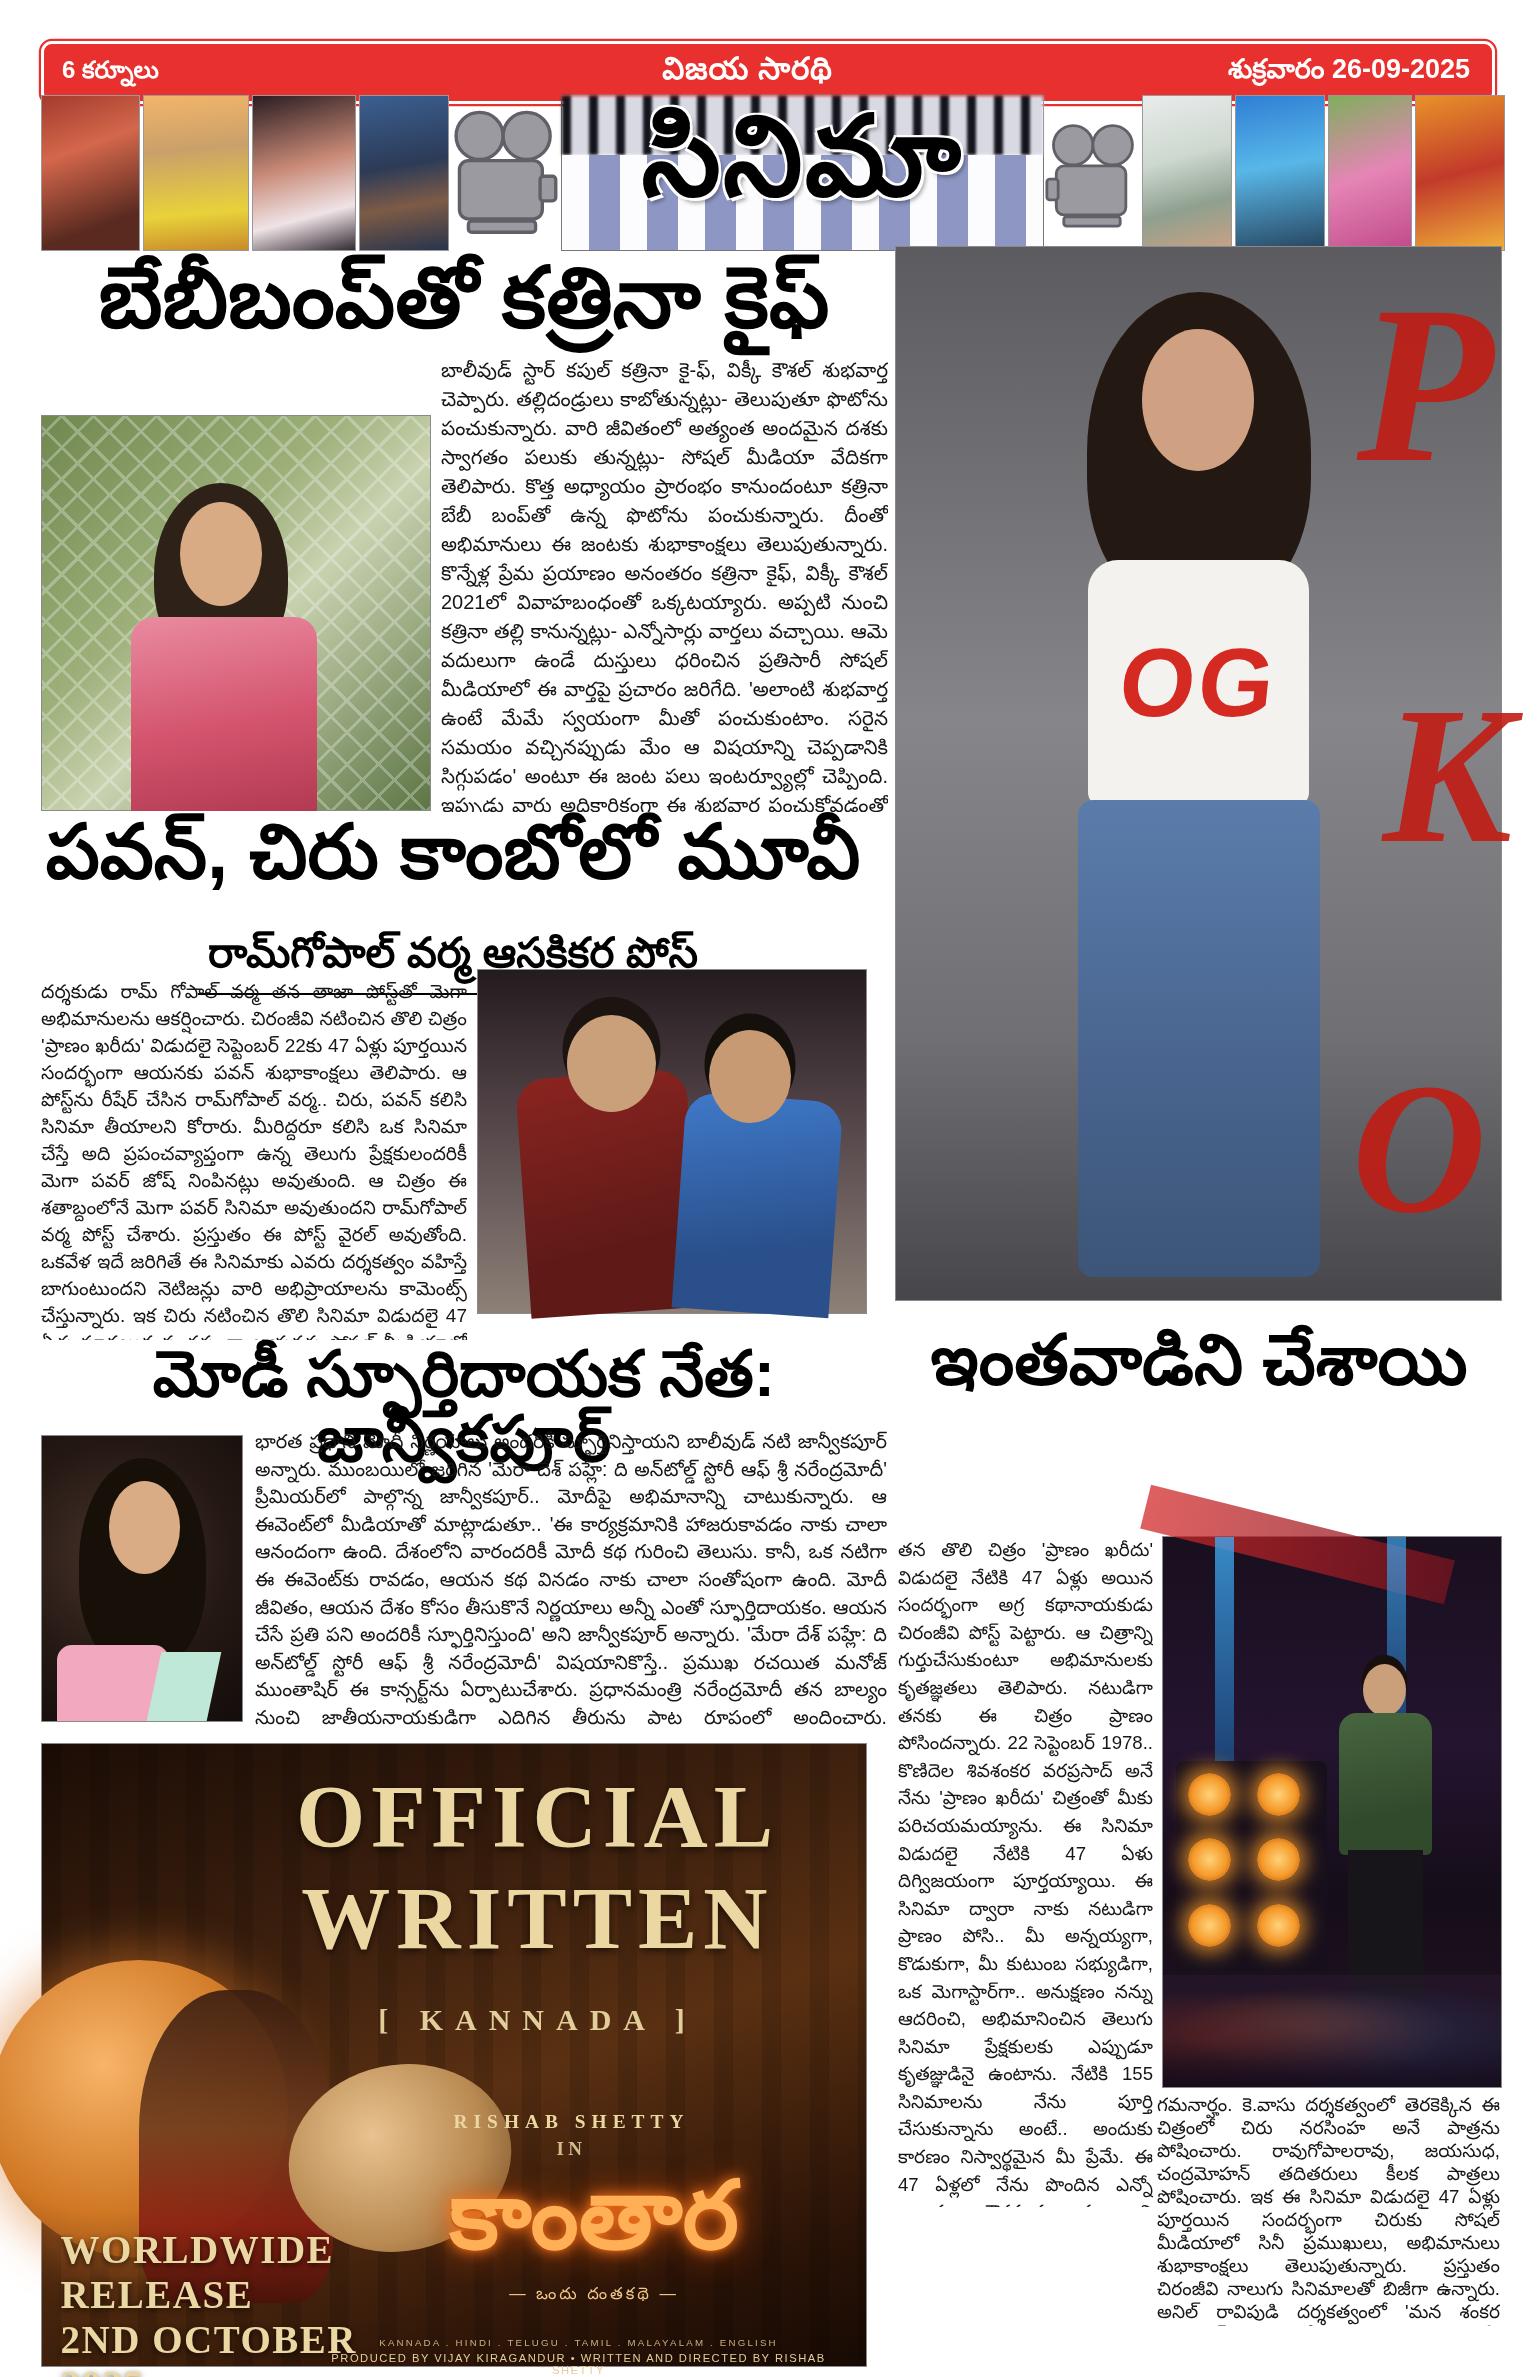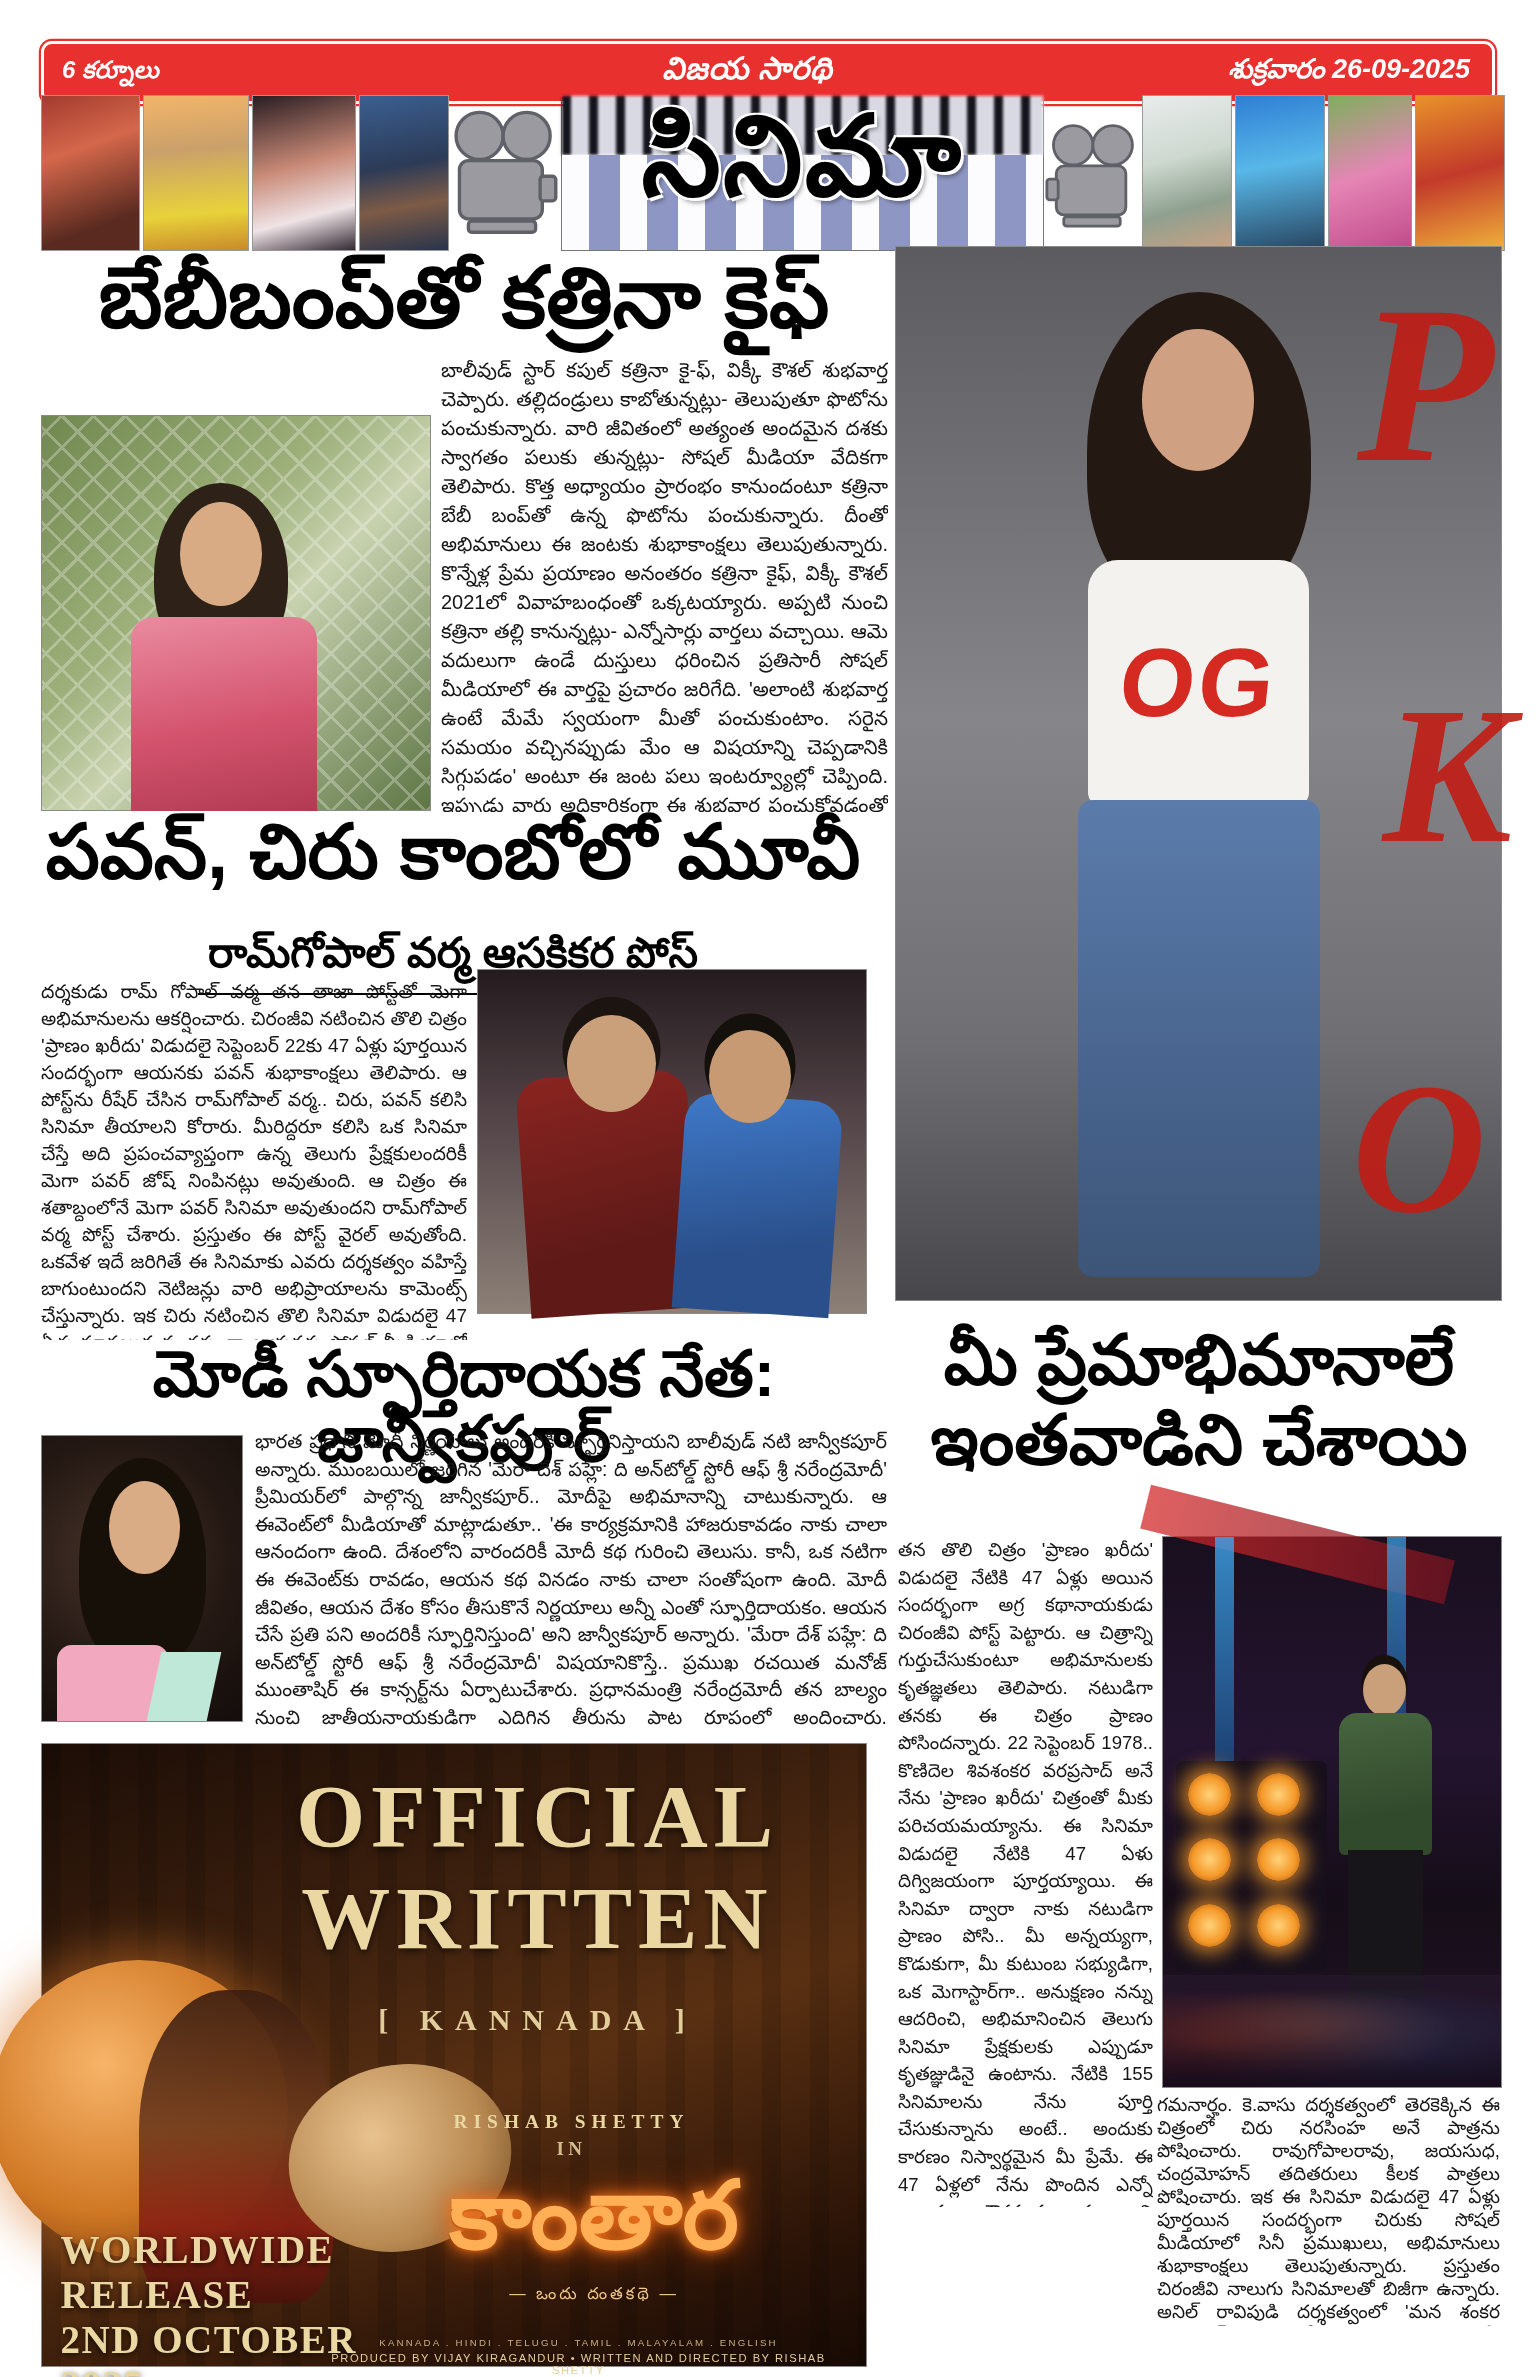--- a/index.html
+++ b/index.html
@@ -6,21 +6,21 @@
   #page{position:relative;width:1541px;height:2377px;background:#ffffff;overflow:hidden;
         font-family:"Liberation Sans", sans-serif;color:#111;}
   .abs{position:absolute;}
   .clip{overflow:hidden;}
   .center{text-align:center;}
   .just{text-align:justify;text-justify:inter-word;}
 
   
   .topbar{left:41px;top:41px;width:1454px;height:63px;background:#e8312e;border-radius:11px;
           box-shadow:inset 0 0 0 3px #ffffff, 0 0 0 2.2px #e8312e;display:flex;align-items:center;
-          color:#fff;font-weight:bold;font-style:italic;}
+          color:#fff;font-weight:bold;}
   .topbar .left{font-size:24px;padding-left:21px;width:313px;}
   .topbar .mid{font-size:31px;flex:1;text-align:center;letter-spacing:0.7px;}
   .topbar .right{font-size:27px;width:350px;text-align:right;padding-right:25px;}
 
   
   .strip-photos{display:flex;gap:3px;}
   .sp{height:154px;border:0.7px solid #999;}
   .p1{width:97px;background:linear-gradient(160deg,#a33b2e 0%,#d4674b 35%,#5a2a20 80%);}
   .p2{width:104px;background:linear-gradient(175deg,#f2b56a 0%,#caa06a 35%,#e8d23a 75%,#c98a2a 100%);}
   .p3{width:102px;background:linear-gradient(165deg,#2a1d22 0%,#c98a77 45%,#efe3e6 75%,#332a33 100%);}
@@ -228,21 +228,20 @@
   <div class="abs hl h3a center">మోడీ స్ఫూర్తిదాయక నేత: జాన్వీకపూర్</div>
   <div class="abs photo janhvi">
     <div class="jan-hair"></div>
     <div class="jan-face"></div>
     <div class="jan-top"></div>
     <div class="jan-sash"></div>
   </div>
   <div class="abs body-txt just clip a3body">భారత ప్రధాని మోదీ నిర్ణయాలు అందరికీ స్ఫూర్తినిస్తాయని బాలీవుడ్ నటి జాన్వీకపూర్ అన్నారు. ముంబయిలో జరిగిన 'మేరా దేశ్ పహ్లే: ది అన్‌టోల్డ్ స్టోరీ ఆఫ్ శ్రీ నరేంద్రమోదీ' ప్రీమియర్‌లో పాల్గొన్న జాన్వీకపూర్.. మోదీపై అభిమానాన్ని చాటుకున్నారు. ఆ ఈవెంట్‌లో మీడియాతో మాట్లాడుతూ.. 'ఈ కార్యక్రమానికి హాజరుకావడం నాకు చాలా ఆనందంగా ఉంది. దేశంలోని వారందరికీ మోదీ కథ గురించి తెలుసు. కానీ, ఒక నటిగా ఈ ఈవెంట్‌కు రావడం, ఆయన కథ వినడం నాకు చాలా సంతోషంగా ఉంది. మోదీ జీవితం, ఆయన దేశం కోసం తీసుకొనే నిర్ణయాలు అన్నీ ఎంతో స్ఫూర్తిదాయకం. ఆయన చేసే ప్రతి పని అందరికీ స్ఫూర్తినిస్తుంది' అని జాన్వీకపూర్ అన్నారు. 'మేరా దేశ్ పహ్లే: ది అన్‌టోల్డ్ స్టోరీ ఆఫ్ శ్రీ నరేంద్రమోదీ' విషయానికొస్తే.. ప్రముఖ రచయిత మనోజ్ ముంతాషిర్ ఈ కాన్సర్ట్‌ను ఏర్పాటుచేశారు. ప్రధానమంత్రి నరేంద్రమోదీ తన బాల్యం నుంచి జాతీయనాయకుడిగా ఎదిగిన తీరును పాట రూపంలో అందించారు. ముంబయిలో జరిగిన ఈ వేడుకకు సినీ, రాజకీయ ప్రముఖులు హాజరై సందడి చేశారు. మోదీ 75వ పుట్టినరోజు సందర్భంగా ఈ కాన్సర్ట్‌ను నిర్వహించారు.</div>
 
   <div class="abs hl h4a center">
-    <div>మీ ప్రేమాభిమానాలే</div>
     <div>ఇంతవాడిని చేశాయి</div>
   </div>
   <div class="abs body-txt just clip a4body">తన తొలి చిత్రం 'ప్రాణం ఖరీదు' విడుదలై నేటికి 47 ఏళ్లు అయిన సందర్భంగా అగ్ర కథానాయకుడు చిరంజీవి పోస్ట్ పెట్టారు. ఆ చిత్రాన్ని గుర్తుచేసుకుంటూ అభిమానులకు కృతజ్ఞతలు తెలిపారు. నటుడిగా తనకు ఈ చిత్రం ప్రాణం పోసిందన్నారు. 22 సెప్టెంబర్ 1978.. కొణిదెల శివశంకర వరప్రసాద్ అనే నేను 'ప్రాణం ఖరీదు' చిత్రంతో మీకు పరిచయమయ్యాను. ఈ సినిమా విడుదలై నేటికి 47 ఏళు దిగ్విజయంగా పూర్తయ్యాయి. ఈ సినిమా ద్వారా నాకు నటుడిగా ప్రాణం పోసి.. మీ అన్నయ్యగా, కొడుకుగా, మీ కుటుంబ సభ్యుడిగా, ఒక మెగాస్టార్‌గా.. అనుక్షణం నన్ను ఆదరించి, అభిమానించిన తెలుగు సినిమా ప్రేక్షకులకు ఎప్పుడూ కృతజ్ఞుడినై ఉంటాను. నేటికి 155 సినిమాలను నేను పూర్తి చేసుకున్నాను అంటే.. అందుకు కారణం నిస్వార్థమైన మీ ప్రేమే. ఈ 47 ఏళ్లలో నేను పొందిన ఎన్నో అవార్డులు, గౌరవ మర్యాదలు నావి కావు, మీ అందరివీ, మీరందించినవి. మనందరి మధ్య ఈ ప్రేమానుబంధం ఎప్పటికీ ఇలాగే కొనసాగాలని కోరుకుంటున్నా అని చిరంజీవి తన పోస్ట్‌లో పేర్కొనడం</div>
   <div class="abs photo stage">
     <div class="beam-r"></div>
     <div class="beam-b1"></div>
     <div class="beam-b2"></div>
     <div class="lightpanel">
       <div class="bulb"></div>
       <div class="bulb"></div>

